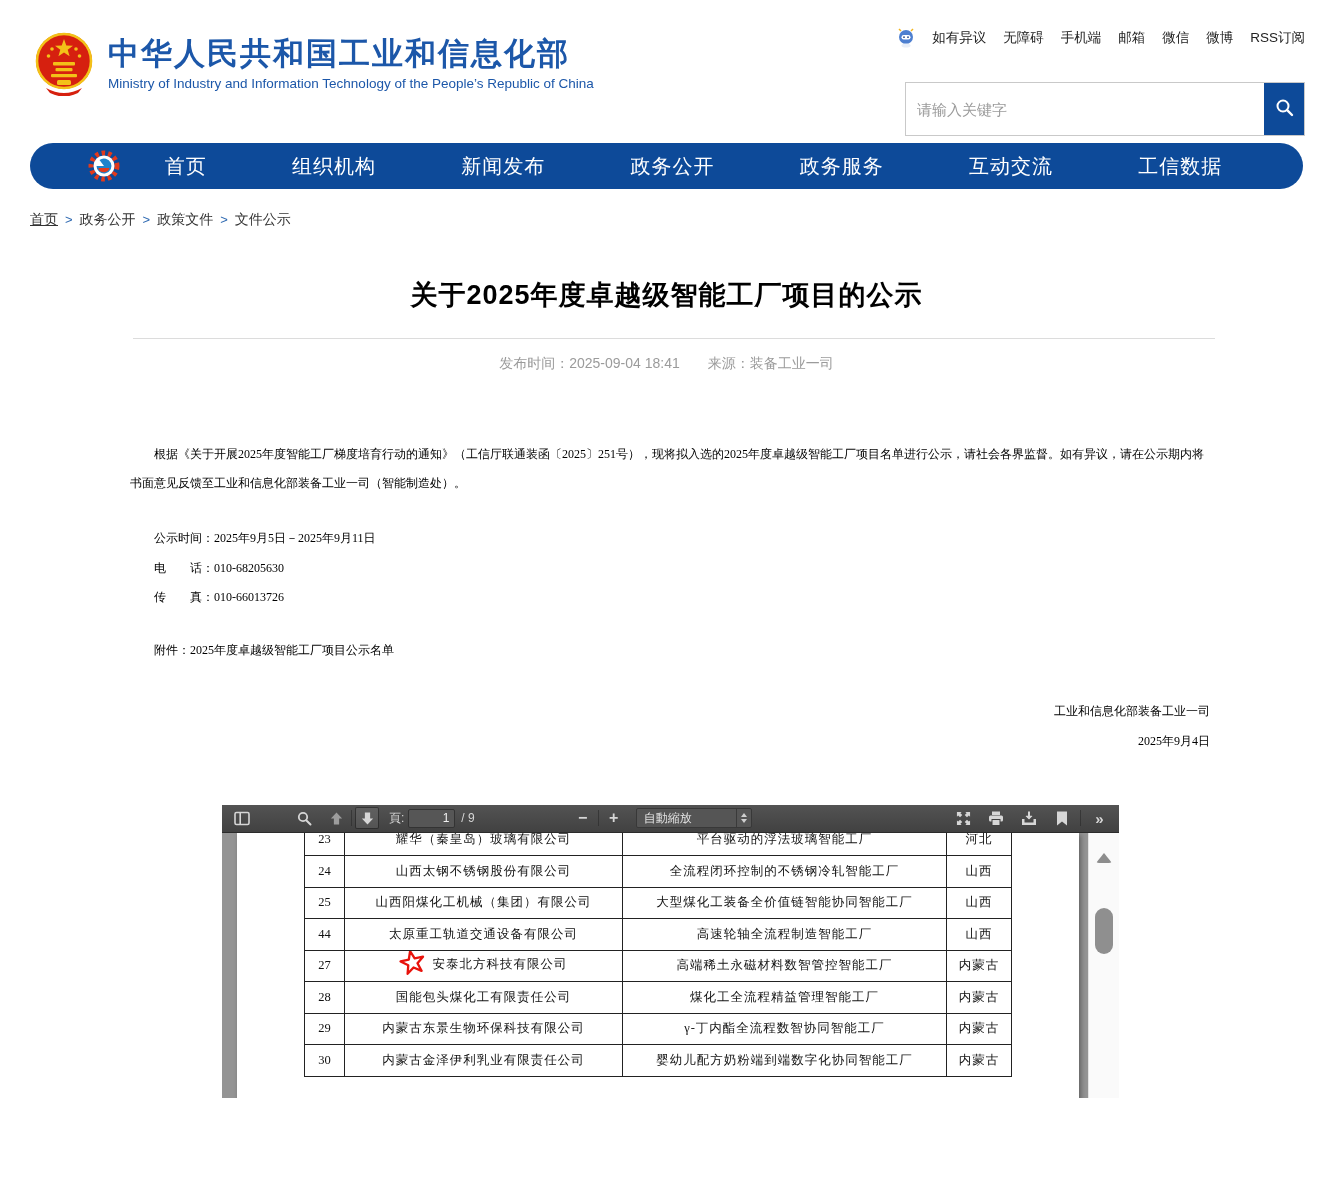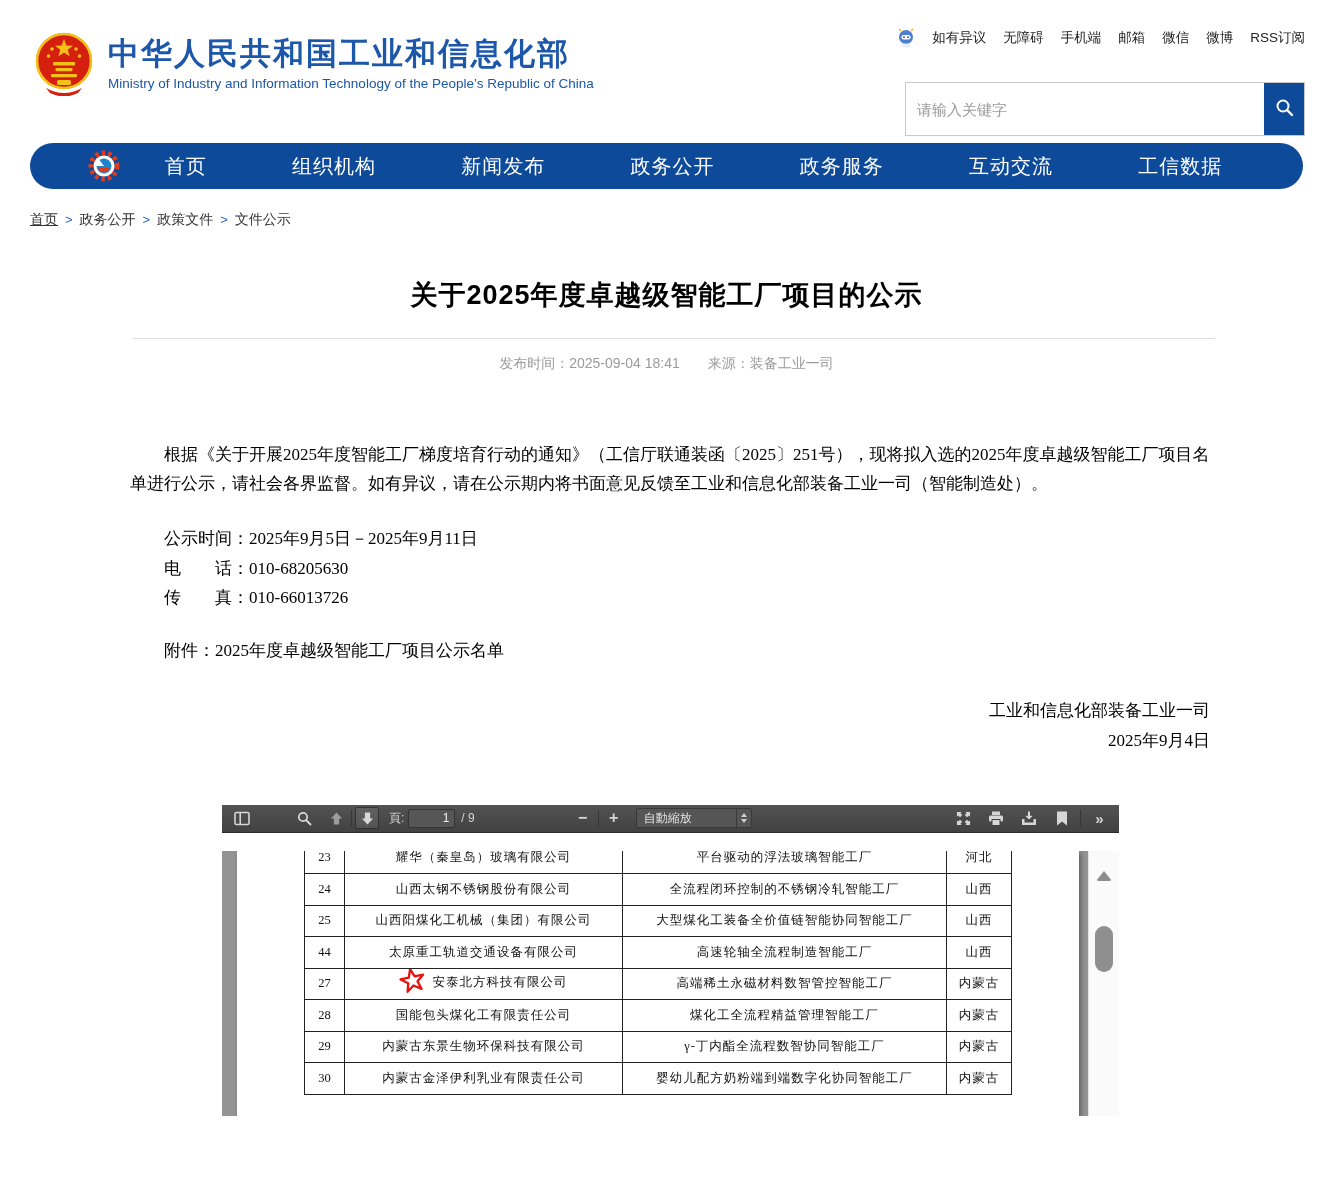--- a/index.html
+++ b/index.html
@@ -34,21 +34,21 @@
   .crumb { color:#333; text-decoration:none; cursor:pointer; }
   .crumb.first { text-decoration:underline; }
   .crumb-sep { color:#2f6ab2; margin:0 7px; font-size:13px; }
 
   
   .article-title { margin-top:46px; text-align:center; font-size:27px; font-weight:bold; color:#000; letter-spacing:1px; height:38px; line-height:38px; }
   .title-rule { margin:24px 118px 0 133px; border:none; border-top:1px solid #dcdcdc; height:0; }
   .article-meta { margin-top:16px; text-align:center; font-size:14px; color:#9b9b9b; height:19px; }
   .article-meta .gap { display:inline-block; width:28px; }
 
-  .article-body { margin:0 123px 0 130px; font-family:"Liberation Serif","DejaVu Serif",serif; font-size:17px; color:#000; }
+  .article-body { margin:0 123px 0 130px; font-family:"Liberation Serif","DejaVu Serif",serif; font-size:12px; color:#000; }
   .par1 { margin-top:66px; line-height:29px; text-indent:2em; }
   .detail-lines { margin-top:26px; padding-left:2em; line-height:29.5px; }
   .attach-line { margin-top:28px; padding-left:2em; line-height:19px; cursor:pointer; }
   .signature { margin-top:36px; text-align:right; line-height:30px; }
 
   
   .pdf-viewer { margin:49px 0 0 222px; width:897px; }
   .pdf-toolbar { height:28px; background:linear-gradient(#535353,#414141); border-bottom:1px solid #2b2b2b; display:flex; align-items:center; color:#d6d6d6; font-size:12px; padding:0 8px; }
   .tb-btn { display:flex; align-items:center; justify-content:center; width:24px; height:22px; cursor:pointer; border-radius:2px; flex:0 0 auto; }
   .tb-btn.active { background:rgba(255,255,255,.09); border:1px solid rgba(0,0,0,.45); }
@@ -59,21 +59,21 @@
   .zoom-group { display:flex; align-items:center; margin-left:96px; }
   .glyph-btn { font-size:16px; font-weight:bold; color:#d6d6d6; }
   .scale-select { margin-left:10px; width:116px; height:20px; background:#555; border:1px solid #383838; border-radius:2px; display:flex; align-items:center; cursor:pointer; }
   .scale-select .val { flex:1; padding-left:7px; font-size:12px; color:#e2e2e2; }
   .scale-select .dd { width:15px; height:100%; border-left:1px solid #3a3a3a; display:flex; flex-direction:column; align-items:center; justify-content:center; gap:2px; }
   .tri-up { width:0; height:0; border:3.5px solid transparent; border-bottom:4px solid #cfcfcf; }
   .tri-down { width:0; height:0; border:3.5px solid transparent; border-top:4px solid #cfcfcf; }
   .tb-right { margin-left:auto; display:flex; align-items:center; }
   .more-btn { font-size:15px; font-weight:bold; letter-spacing:-1px; }
 
-  .pdf-body { height:265px; background:#949494; position:relative; overflow:hidden;margin-top:18px; }
+  .pdf-body { height:265px; background:#949494; position:relative; overflow:hidden; }
   .pdf-page { position:absolute; left:15px; top:0; width:842px; height:331px; background:#fff; box-shadow:2px 2px 5px rgba(0,0,0,.35); overflow:hidden; }
 
   .pdf-table { margin:-9px auto 0; border-collapse:collapse; table-layout:fixed; width:707px; font-family:"Liberation Serif","DejaVu Serif",serif; font-size:12.5px; color:#111; }
   .pdf-table td { border:1px solid #222; height:31.5px; text-align:center; padding:0 3px; letter-spacing:1px; overflow:hidden; white-space:nowrap; }
   .pdf-table td.num { letter-spacing:0; }
   .star-wrap { display:inline-block; vertical-align:middle; margin:-6px 2px -4px 0; }
   .pdf-page-num { text-align:center; margin-top:26px; font-family:"Liberation Serif","DejaVu Serif",serif; font-size:13px; color:#000; }
 
   .pdf-scrollbar { position:absolute; right:0; top:0; width:31px; height:100%; background:#fafafa; border-left:1px solid #e3e3e3; }
   .sb-arrow { width:0; height:0; border:8px solid transparent; border-bottom:10px solid #8d8d8d; border-radius:3px; margin:12px auto 0; }

